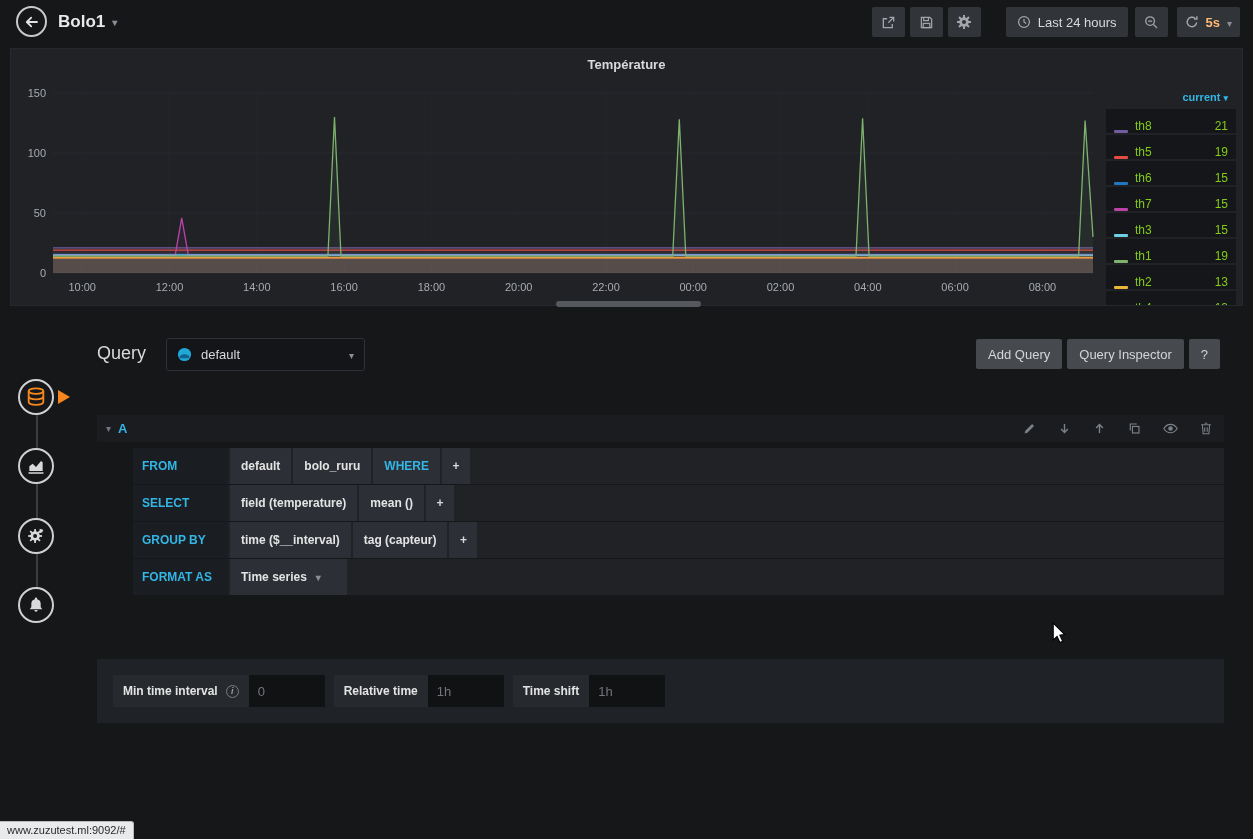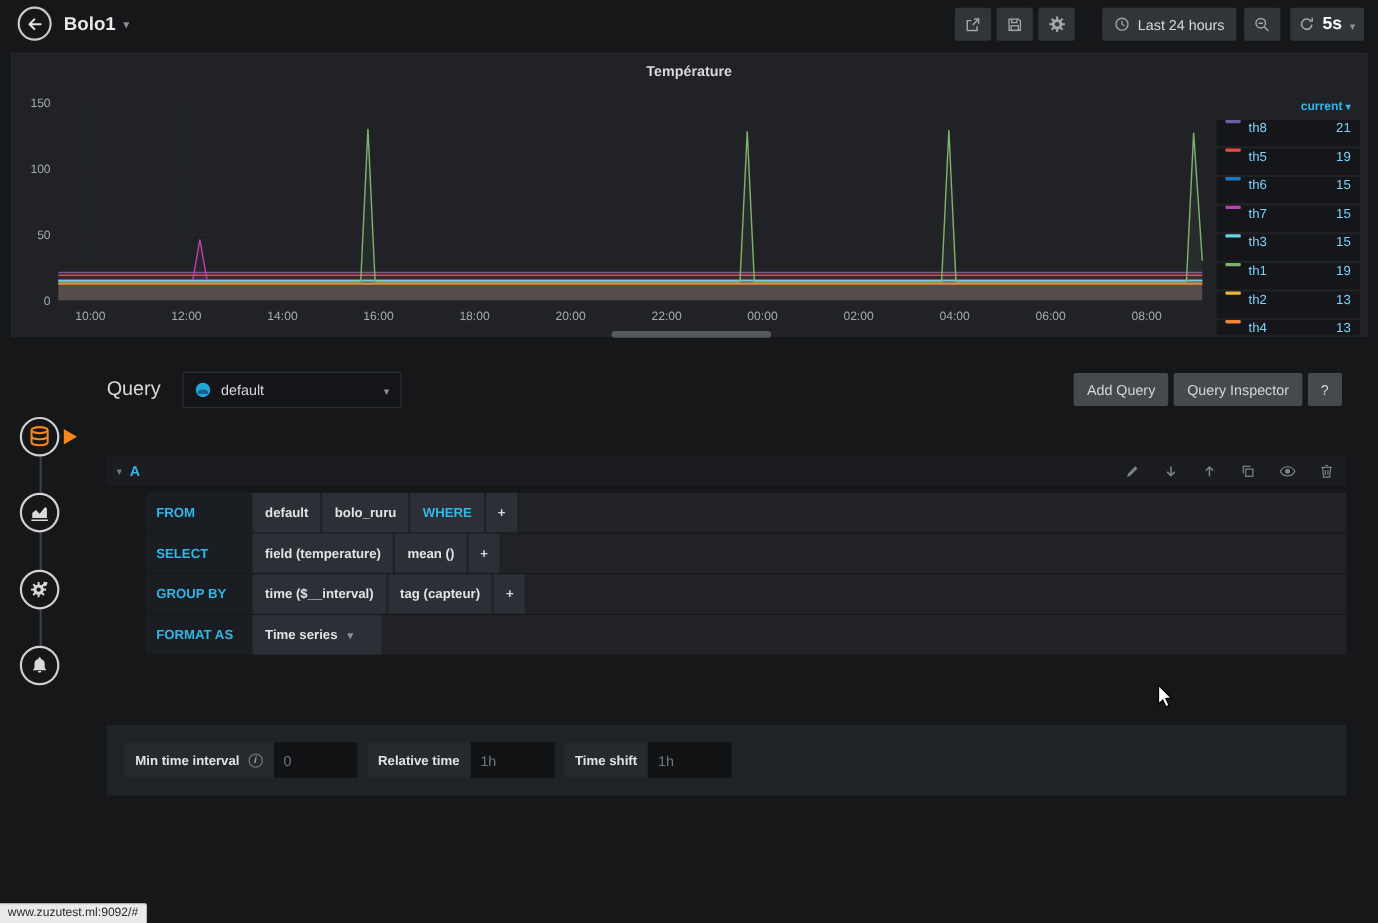--- a/index.html
+++ b/index.html
@@ -14,33 +14,33 @@
   .dash-title { position:absolute; left:58px; top:12px; font-size:17px; font-weight:600; color:#e9e9e9;
     display:flex; align-items:center; gap:7px; cursor:pointer; }
   .caret-down::after { content:"▾"; font-size:10px; color:#8b8e94; }
   .caret-blue::after { content:"▾"; font-size:9px; color:#33b5e5; }
   .nav-right { position:absolute; right:13px; top:7px; display:flex; gap:5px; align-items:center; }
   .nav-btn { height:30px; min-width:33px; background:#313439; border-radius:2px; color:#a3a6ab;
     display:flex; align-items:center; justify-content:center; gap:7px; padding:0 8px; font-size:13px; cursor:pointer; }
   .nav-btn.time { margin-left:20px; color:#d8d9da; padding:0 11px; }
   .nav-btn.zoom { margin-left:2px; }
   .nav-btn.refresh { margin-left:4px; }
-  .refresh-int { color:#ffffff; font-weight:bold; font-size:16px; }
+  .refresh-int { color:#fdba74; font-weight:bold; font-size:13px; }
 
   
   .graph-panel { position:absolute; left:10px; top:48px; width:1233px; height:258px; background:#202226;
     border:1px solid #26282d; overflow:hidden;text-decoration:underline; }
   .panel-title { position:absolute; top:8px; left:0; width:100%; text-align:center; font-size:13px;
     font-weight:bold; color:#d8d9da; }
   .chart-mount { position:absolute; left:4px; top:34px; width:1086px; height:216px; }
   .legend { position:absolute; right:6px; top:42px; width:130px; }
   .legend-header { height:16px; text-align:right; padding-right:8px; color:#33b5e5; font-size:11px;
     font-weight:bold; cursor:pointer; }
-  .legend-row { height:24px; margin-top:2px; display:flex; align-items:flex-start; gap:7px; padding:0 8px;
-    background:rgba(5,6,8,0.42); font-size:12px; color:#7dd3fc; cursor:pointer; }
+  .legend-row { height:24px; margin-top:2px; display:flex; align-items:flex-end; gap:7px; padding:0 8px;
+    background:rgba(5,6,8,0.42); font-size:12px; color:#84cc16; cursor:pointer; }
   .legend-dash { width:14px; height:3px; border-radius:1px; flex:0 0 auto; }
   .legend-value { margin-left:auto; }
   .hscrollbar { position:absolute; left:556px; top:301px; width:145px; height:6px; border-radius:3px;
     background:#55585d; cursor:pointer; }
 
   
   .tab-line { position:absolute; left:36px; top:400px; width:2px; height:205px; background:#3b3e43; }
   .tab-circle { position:absolute; left:18px; width:36px; height:36px; border:2px solid #cfd0d2;
     border-radius:50%; background:#161719; display:flex; align-items:center; justify-content:center;
     color:#d8d9da; cursor:pointer; }

